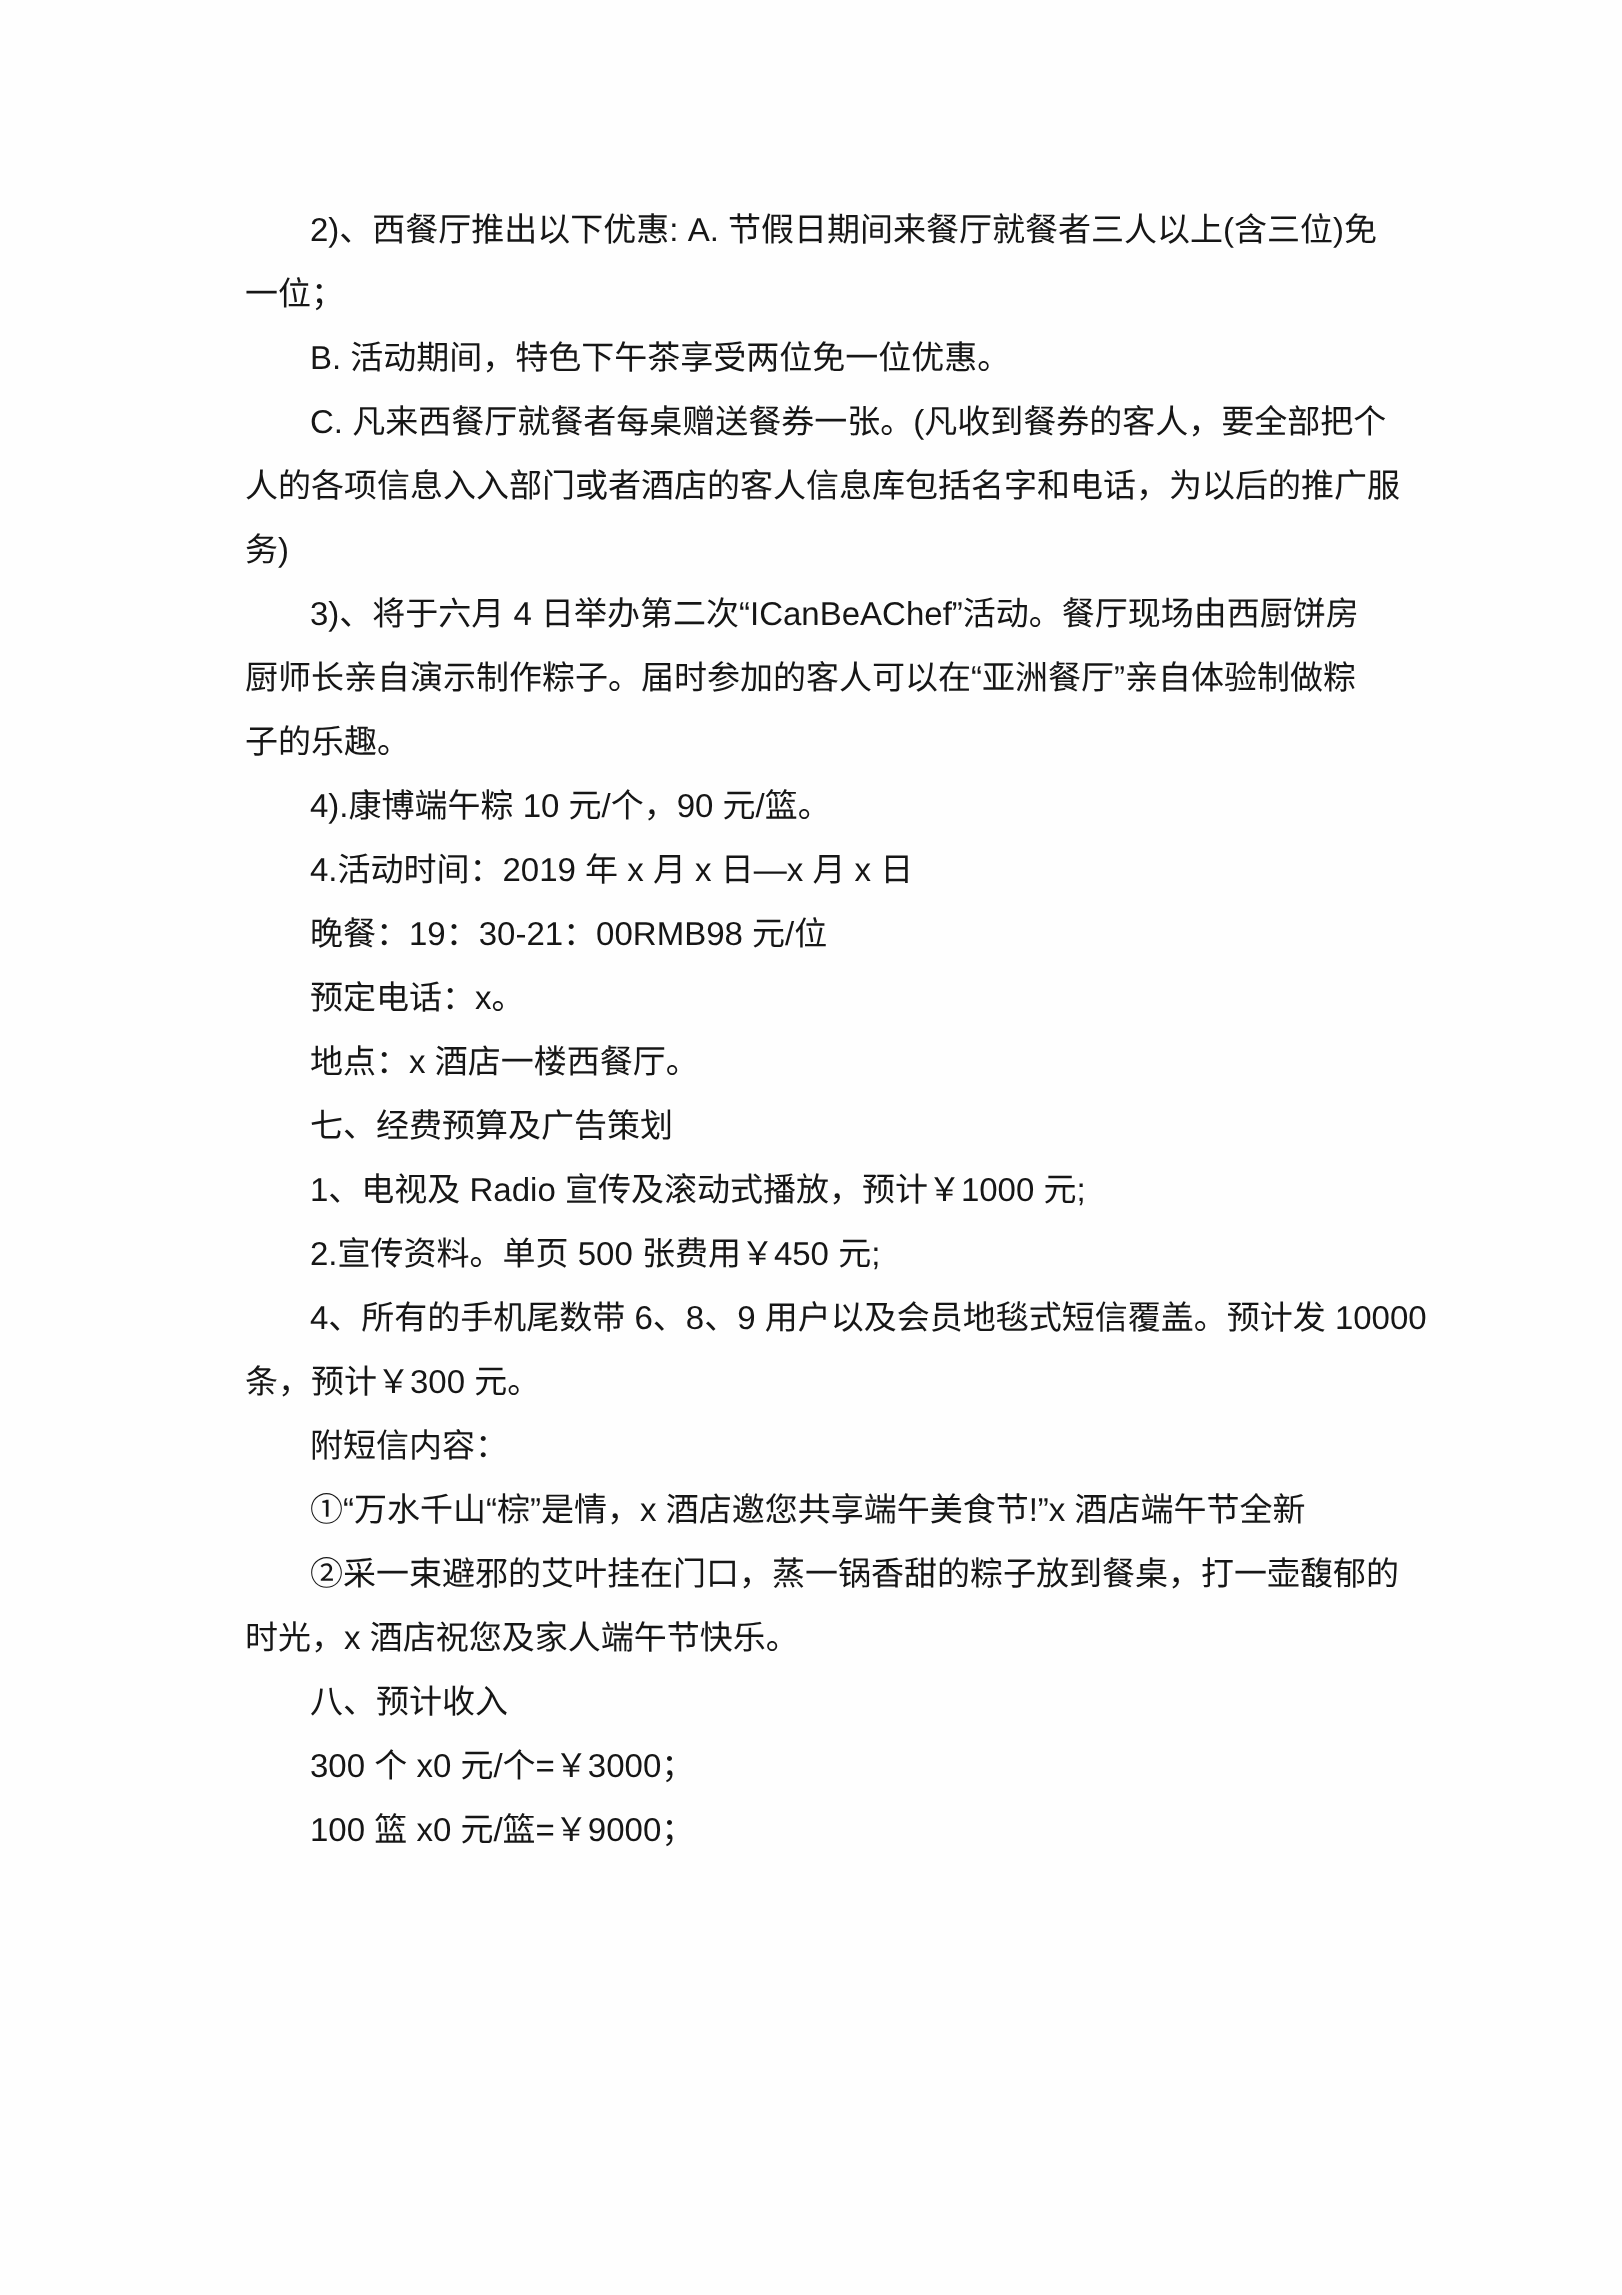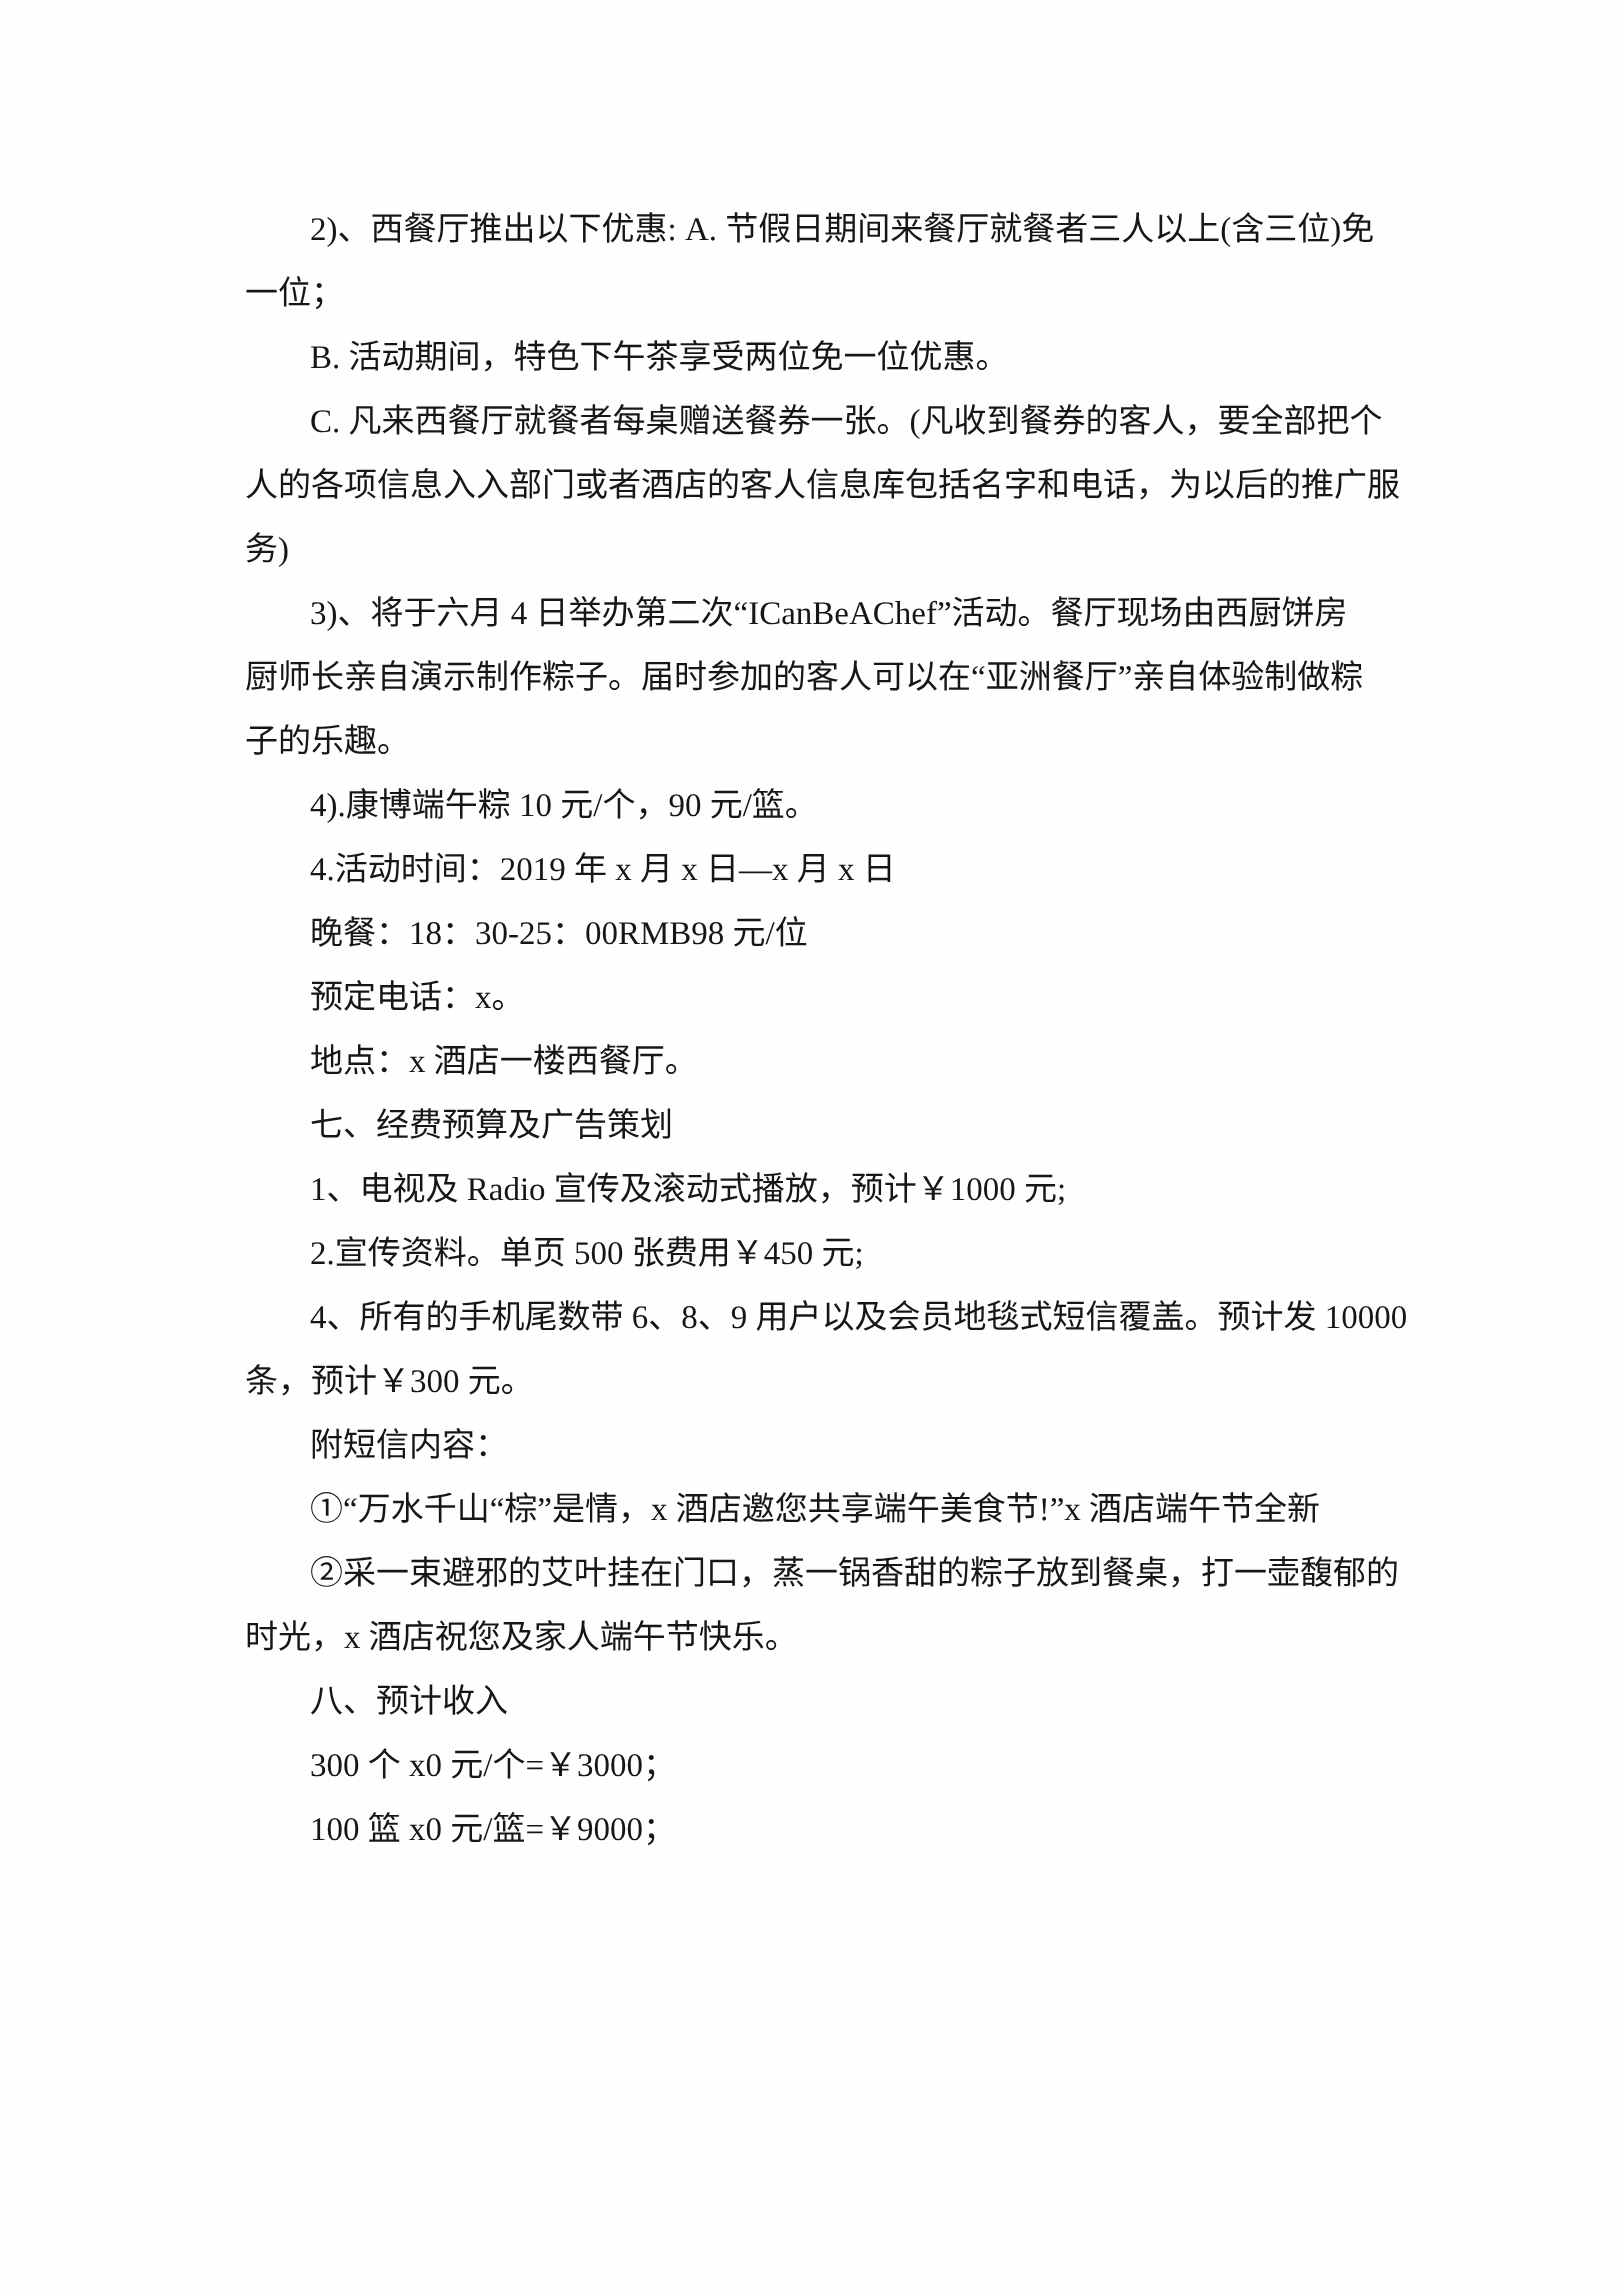--- a/index.html
+++ b/index.html
@@ -12,21 +12,21 @@
     width: 1623px;
     height: 2295px;
     background: #fefefef9;
     overflow: hidden;
   }
   .doc-body {
     position: absolute;
     left: 245px;
     top: 198px;
     width: 1133px;
-    font-family: Liberation Serif, serif;
+    font-family: Liberation Sans, sans-serif;
     font-size: 33px;
     line-height: 64px;
     color: #161616;
     text-rendering: geometricPrecision;
   }
   .text-line {
     height: 64px;
     white-space: pre;
     overflow: visible;
   }
@@ -43,21 +43,21 @@
       <div class="text-line">一位；</div>
       <div class="text-line indent">B. 活动期间，特色下午茶享受两位免一位优惠。</div>
       <div class="text-line indent">C. 凡来西餐厅就餐者每桌赠送餐券一张。(凡收到餐券的客人，要全部把个</div>
       <div class="text-line">人的各项信息入入部门或者酒店的客人信息库包括名字和电话，为以后的推广服</div>
       <div class="text-line">务)</div>
       <div class="text-line indent">3)、将于六月 4 日举办第二次“ICanBeAChef”活动。餐厅现场由西厨饼房</div>
       <div class="text-line">厨师长亲自演示制作粽子。届时参加的客人可以在“亚洲餐厅”亲自体验制做粽</div>
       <div class="text-line">子的乐趣。</div>
       <div class="text-line indent">4).康博端午粽 10 元/个，90 元/篮。</div>
       <div class="text-line indent">4.活动时间：2019 年 x 月 x 日—x 月 x 日</div>
-      <div class="text-line indent">晚餐：18：30-25：00RMB98 元/位</div>
+      <div class="text-line indent">晚餐：19：30-21：00RMB98 元/位</div>
       <div class="text-line indent">预定电话：x。</div>
       <div class="text-line indent">地点：x 酒店一楼西餐厅。</div>
       <div class="text-line indent">七、经费预算及广告策划</div>
       <div class="text-line indent">1、电视及 Radio 宣传及滚动式播放，预计￥1000 元;</div>
       <div class="text-line indent">2.宣传资料。单页 500 张费用￥450 元;</div>
       <div class="text-line indent">4、所有的手机尾数带 6、8、9 用户以及会员地毯式短信覆盖。预计发 10000</div>
       <div class="text-line">条，预计￥300 元。</div>
       <div class="text-line indent">附短信内容：</div>
       <div class="text-line indent">①“万水千山“棕”是情，x 酒店邀您共享端午美食节!”x 酒店端午节全新</div>
       <div class="text-line indent">②采一束避邪的艾叶挂在门口，蒸一锅香甜的粽子放到餐桌，打一壶馥郁的</div>

